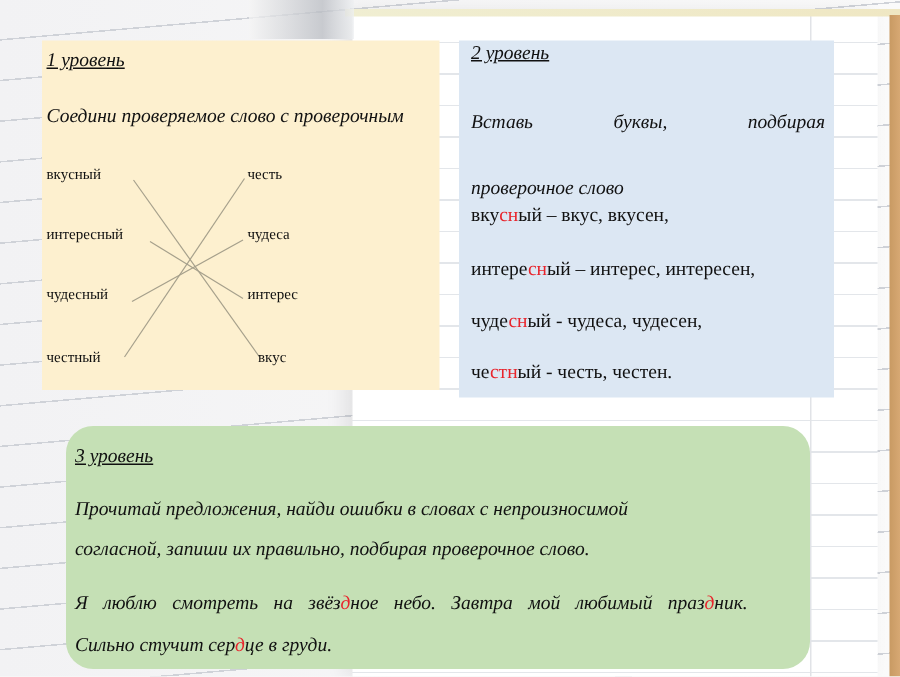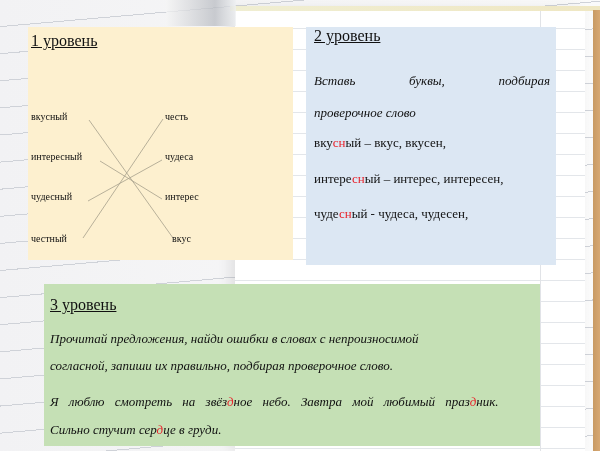--- a/index.html
+++ b/index.html
@@ -36,34 +36,34 @@
     }
     .fold-shadow {
       position: absolute; left: 166px; top: 0px; width: 70px; height: 26px;
       background: linear-gradient(90deg, #f5f5f5, #b9bcc2 70%, #eef0f2);
       opacity: 0.75;
     }
 
     .panel { position: absolute; box-sizing: border-box; }
     .p1 { left: 28px; top: 27px; width: 265px; height: 233px; background: #fdf0cf; }
     .p2 { left: 306px; top: 27px; width: 250px; height: 238px; background: #dce7f3; }
-    .p3 { left: 44px; top: 284px; width: 496px; height: 162px; background: #c5e0b5; }
+    .p3 { left: 44px; top: 284px; width: 496px; height: 162px; background: #c5e0b5; border-radius: 18px; }
 
-    .lvl { font-size: 16px; text-decoration: underline; position: absolute; }
+    .lvl { font-size: 13px; text-decoration: underline; position: absolute; font-style: italic; }
     .task { font-style: italic; font-size: 13px; position: absolute; }
     .word { font-size: 10px; position: absolute; white-space: nowrap; }
     .red { color: #e8242c; text-align: right; }
 
     .p1 .lvl { left: 3px; top: 5px; }
     .p1 .task { left: 3px; top: 42px; white-space: nowrap; }
     .lines { position: absolute; left: 0; top: 0; }
 
     .p2 .lvl { left: 8px; top: 0; }
     .p2 .task1 { left: 8px; top: 46px; width: 236px; display: flex; justify-content: space-between; }
-    .p2 .task2 { left: 8px; top: 78px; }
+    .p2 .task2 { left: 8px; top: 90px; }
     .p2 .row { position: absolute; left: 8px; font-size: 13px; white-space: nowrap; }
 
     .p3 .lvl { left: 6px; top: 12px; }
     .p3 .t1 { left: 6px; top: 47px; }
     .p3 .t2 { left: 6px; top: 74px; }
     .p3 .s { position: absolute; font-size: 13px; white-space: nowrap; font-style: italic; }
   </style>
 </head>
 <body>
 
@@ -74,20 +74,21 @@
 <div class="edge-right"></div>
 
 <div class="panel p1">
   <svg class="lines" width="265" height="233">
     <line x1="61" y1="93" x2="145" y2="211" stroke="#a6a08c" stroke-width="0.8"></line>
     <line x1="72" y1="134" x2="134" y2="172" stroke="#a6a08c" stroke-width="0.8"></line>
     <line x1="60" y1="174" x2="134" y2="133" stroke="#a6a08c" stroke-width="0.8"></line>
     <line x1="55" y1="211" x2="135" y2="92" stroke="#a6a08c" stroke-width="0.8"></line>
   </svg>
   <div class="lvl">1 уровень</div>
+  <div class="task">Соедини проверяемое слово с проверочным</div>
   <div class="word" style="left:3px;top:84px">вкусный</div>
   <div class="word" style="left:3px;top:124px">интересный</div>
   <div class="word" style="left:3px;top:164px">чудесный</div>
   <div class="word" style="left:3px;top:206px">честный</div>
   <div class="word" style="left:137px;top:84px">честь</div>
   <div class="word" style="left:137px;top:124px">чудеса</div>
   <div class="word" style="left:137px;top:164px">интерес</div>
   <div class="word" style="left:144px;top:206px">вкус</div>
 </div>
 
@@ -95,20 +96,21 @@
   <div class="lvl">2 уровень</div>
   <div class="task task1">
     <span>Вставь</span>
     <span>буквы,</span>
     <span>подбирая</span>
   </div>
   <div class="task task2">проверочное слово</div>
   <div class="row" style="top:108px"><span>вку</span><span class="red">сн</span><span>ый – вкус, вкусен,</span></div>
   <div class="row" style="top:144px"><span>интере</span><span class="red">сн</span><span>ый – интерес, интересен,</span></div>
   <div class="row" style="top:179px"><span>чуде</span><span class="red">сн</span><span>ый  - чудеса, чудесен,</span></div>
+  <div class="row" style="top:213px"><span>че</span><span class="red">стн</span><span>ый  - честь, честен.</span></div>
 </div>
 
 <div class="panel p3">
   <div class="lvl">3 уровень</div>
   <div class="task t1">Прочитай предложения, найди ошибки в словах с непроизносимой</div>
   <div class="task t2">согласной, запиши их правильно, подбирая проверочное слово.</div>
   <div class="s" style="left:6px;top:110px;width:484px;display:flex;justify-content:space-between;">
     <span style="word-spacing:7px;"><span>Я люблю смотреть на звёз</span><span class="red">д</span><span>ное небо. Завтра мой любимый праз</span><span class="red">д</span><span>ник.</span></span>
   </div>
   <div class="s" style="left:6px;top:138px"><span>Сильно стучит сер</span><span class="red">д</span><span>це в груди.</span></div>

